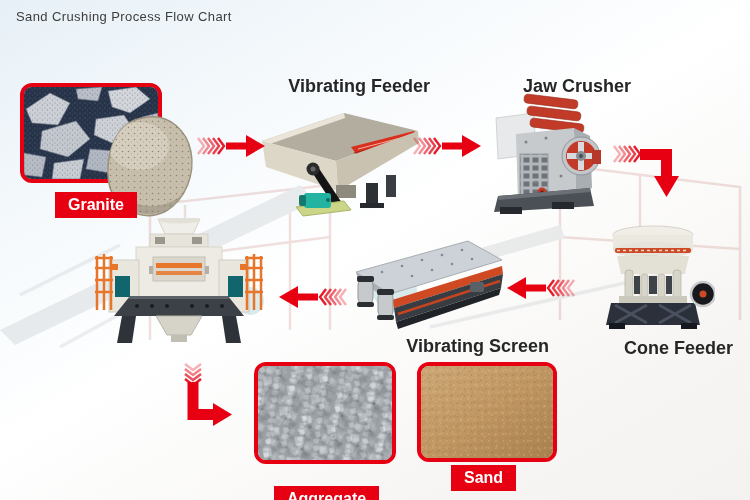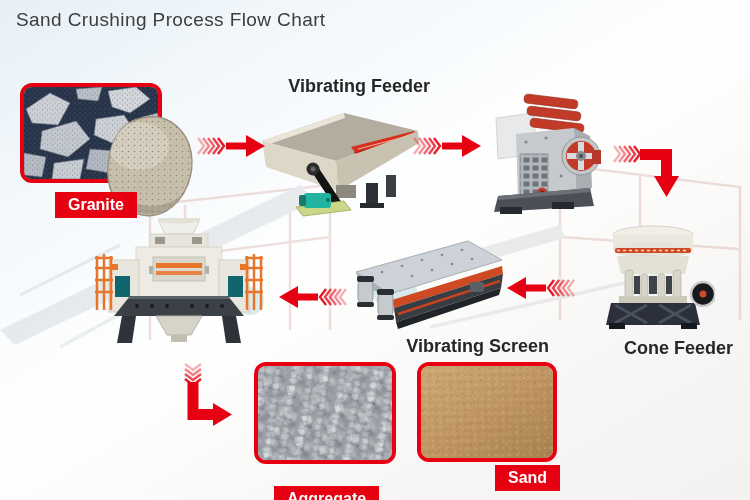--- a/index.html
+++ b/index.html
@@ -3,39 +3,39 @@
 <meta charset="utf-8">
 <style>
   html,body{margin:0;padding:0;background:#fff;}
   .stage{
     position:relative;width:750px;height:500px;overflow:hidden;
     background:linear-gradient(150deg,#e7f0f7 0%,#f3f8fb 22%,#ffffff 48%,#f7f6f4 78%,#f3f2f0 100%);
     font-family:"Liberation Sans",sans-serif;
   }
   .bg-scene{position:absolute;left:0;top:125px;width:750px;height:225px;opacity:.17;}
   .title{
-    position:absolute;left:16px;top:9px;font-size:19px;letter-spacing:.4px;
+    position:absolute;left:16px;top:9px;font-size:13px;letter-spacing:.4px;
     color:var(--title-text,#3d3d3d);
   }
   .photo{
     position:absolute;border:4px solid var(--accent,#e60012);border-radius:12px;
     overflow:hidden;background:#ccc;
   }
   .photo svg{display:block;}
   .granite-photo{left:20px;top:83px;width:134px;height:92px;}
   .aggregate-photo{left:254px;top:362px;width:134px;height:94px;}
   .sand-photo{left:417px;top:362px;width:132px;height:92px;}
   .bigrock{position:absolute;left:103px;top:114px;width:92px;height:106px;z-index:5;}
   .tag{
     position:absolute;background:var(--accent,#e60012);color:var(--tag-text,#fff);
     font-weight:bold;font-size:16px;padding:3px 13px 4px;line-height:19px;z-index:6;text-align:right;
   }
   .tag-granite{left:55px;top:192px;}
   .tag-aggregate{left:274px;top:465px;margin-top:21px;}
-  .tag-sand{left:451px;top:465px;margin-left:44px;}
+  .tag-sand{left:451px;top:465px;}
   .mlabel{
     position:absolute;font-weight:bold;font-size:18px;color:var(--label-text,#262626);
     text-align:right;white-space:nowrap;
   }
   .lbl-feeder{left:240px;top:76px;width:190px;}
   .lbl-jaw{left:451px;top:76px;width:180px;}
   .lbl-cone{left:553px;top:338px;width:180px;}
   .lbl-screen{left:369px;top:336px;width:180px;}
   .lbl-sandmaker{left:92px;top:336px;width:200px;}
   .machine{position:absolute;}
@@ -145,20 +145,21 @@
       <path d="M62,72 L70,70 L94,106 L86,109 Z" fill="#141414"></path>
       <circle cx="65" cy="72" r="6.5" fill="#2b2b2b"></circle>
         <circle cx="65" cy="72" r="2.5" fill="#666"></circle>
       <path d="M48,110 L96,104 L103,113 L55,119 Z" fill="#ccd689" stroke="#aab464" stroke-width="1"></path>
       <rect x="56" y="96" width="27" height="15" rx="3" fill="#22b3a1"></rect>
       <rect x="51" y="98" width="7" height="11" rx="2" fill="#157a6d"></rect>
       <circle cx="80" cy="103" r="2" fill="#0e6e62"></circle>
     </svg>
   </div>
 
+  <div class="mlabel lbl-jaw">Jaw Crusher</div>
   <div class="machine m-jaw">
     <svg viewBox="0 0 120 126">
       <defs>
         <pattern id="jg" width="9" height="8" patternUnits="userSpaceOnUse">
           <rect width="9" height="8" fill="#b2b7bb"></rect>
             <rect x="1.5" y="1.5" width="6" height="5" fill="#6d7379"></rect>
         </pattern>
       </defs>
       <path d="M10,26 L48,21 L50,62 L12,67 Z" fill="#e8e9ea" stroke="#c8cacc" stroke-width=".8"></path>
       <g fill="#c23a28" stroke="#952c1e" stroke-width=".6">

